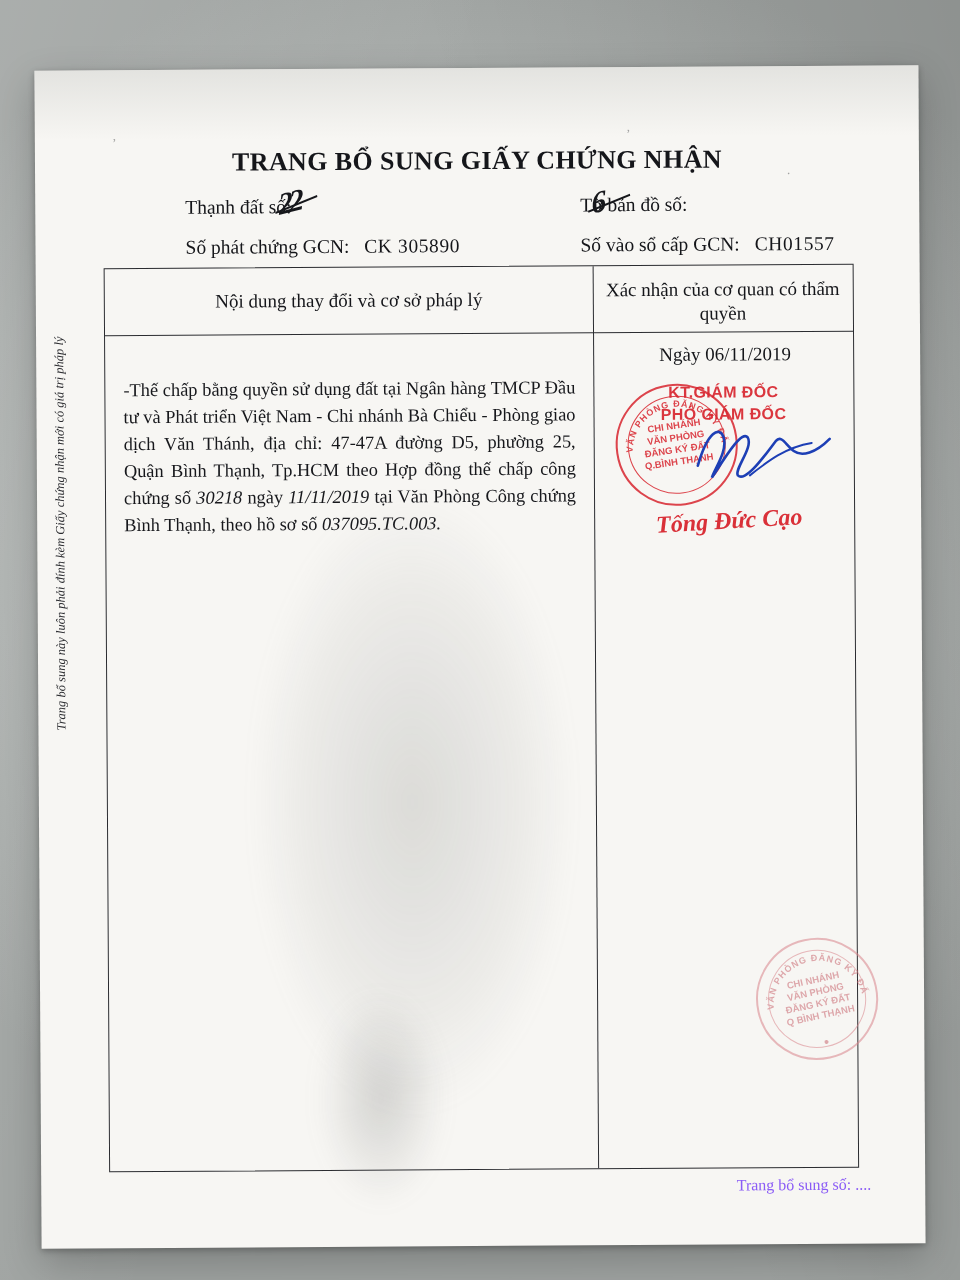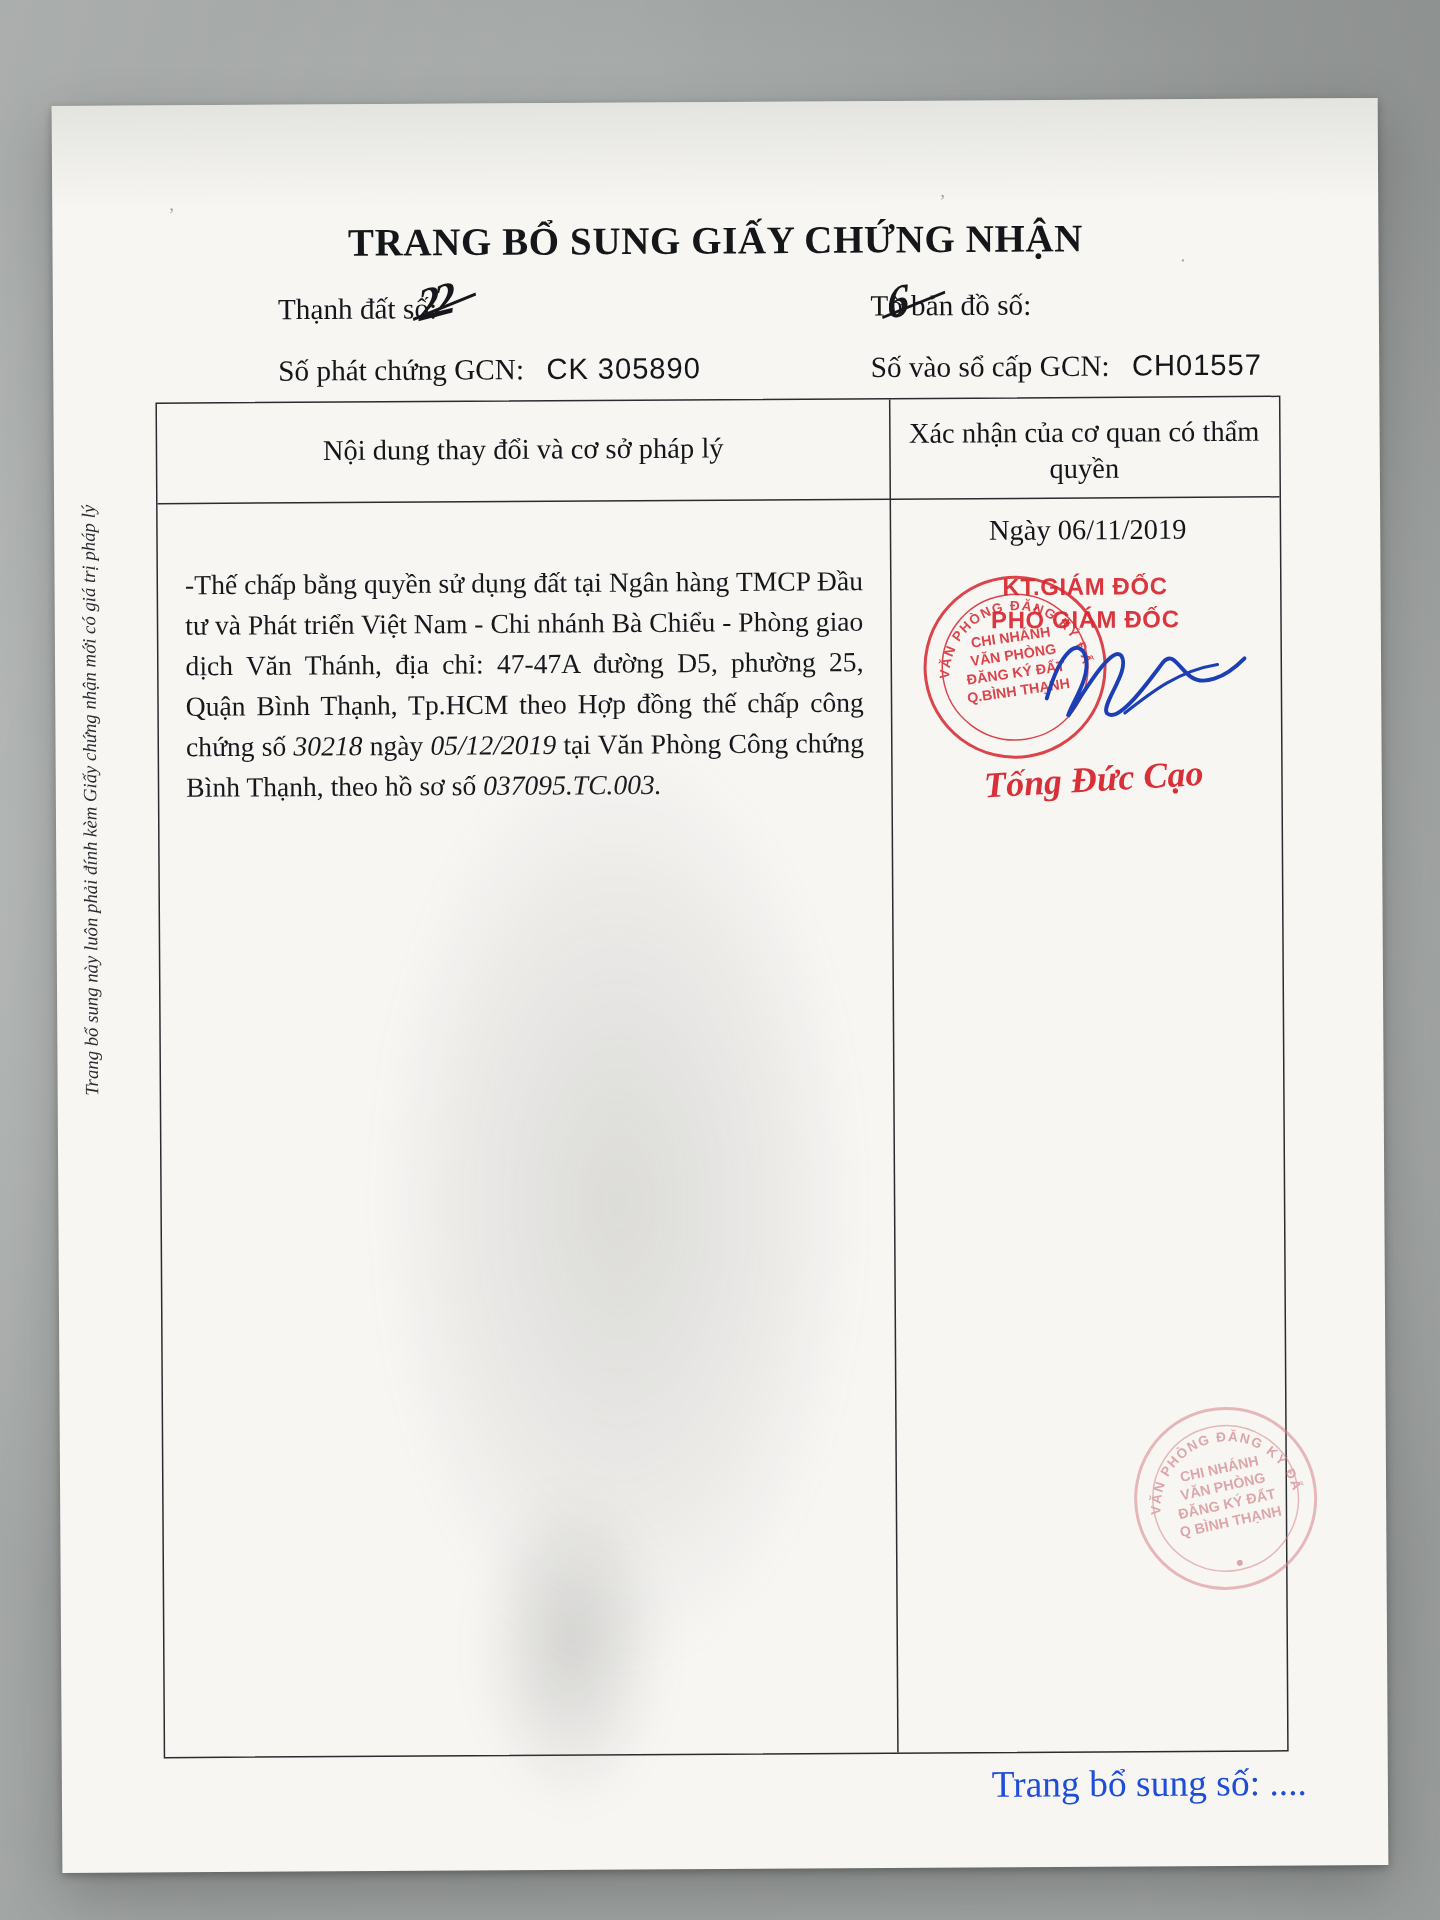--- a/index.html
+++ b/index.html
@@ -99,21 +99,21 @@
     position: absolute;
     left: 0;
     white-space: nowrap;
   }
   .hdr-mid {
     position: absolute;
     left: 395px;
     white-space: nowrap;
   }
   .val {
-    font-family: Liberation Sans, sans-serif;
+    font-family: Liberation Serif, serif;
     margin-left: 10px;
     letter-spacing: 0.6px;
   }
 
   
   .scribble {
     position: absolute;
     font-family: "Liberation Serif", serif;
     font-style: italic;
     font-weight: bold;
@@ -328,22 +328,22 @@
     margin-left: -2px;
     border-radius: 50%;
     background: #c9666f;
   }
 
   
   .footer-note {
     position: absolute;
     right: 54px;
     top: 1110px;
-    font-size: 25px;
-    color: #1d4ed8;
+    font-size: 16px;
+    color: #8b5cf6;
   }
 
   
   .side-note {
     position: absolute;
     left: 16px;
     top: 660px;
     width: 430px;
     font-size: 12.5px;
     font-style: italic;
@@ -392,21 +392,21 @@
 
   <div class="table">
     <div class="vline"></div>
     <div class="hline"></div>
 
     <div class="th left">Nội dung thay đổi và cơ sở pháp lý</div>
     <div class="th right">Xác nhận của cơ quan có thẩm quyền</div>
 
     <div class="date-line">Ngày 06/11/2019</div>
 
-    <div class="body-text">-Thế chấp bằng quyền sử dụng đất tại Ngân hàng TMCP Đầu tư và Phát triển Việt Nam - Chi nhánh Bà Chiểu - Phòng giao dịch Văn Thánh, địa chỉ: 47-47A đường D5, phường 25, Quận Bình Thạnh, Tp.HCM theo Hợp đồng thế chấp công chứng số <i>30218</i> ngày <i>05/12/2019</i> tại Văn Phòng Công chứng Bình Thạnh, theo hồ sơ số <i>037095.TC.003.</i></div>
+    <div class="body-text">-Thế chấp bằng quyền sử dụng đất tại Ngân hàng TMCP Đầu tư và Phát triển Việt Nam - Chi nhánh Bà Chiểu - Phòng giao dịch Văn Thánh, địa chỉ: 47-47A đường D5, phường 25, Quận Bình Thạnh, Tp.HCM theo Hợp đồng thế chấp công chứng số <i>30218</i> ngày <i>11/11/2019</i> tại Văn Phòng Công chứng Bình Thạnh, theo hồ sơ số <i>037095.TC.003.</i></div>
 
     <div class="stamp-area">
       <div class="red-line l1">KT.GIÁM ĐỐC</div>
       <div class="red-line l2">PHÓ GIÁM ĐỐC</div>
 
       <div class="round-stamp">
         <div class="inner"></div>
         <svg class="arc" viewBox="0 0 118 118">
           <defs>
             <path id="arcpath" d="M 14,66 A 45,45 0 0 1 104,66" fill="none"></path>

